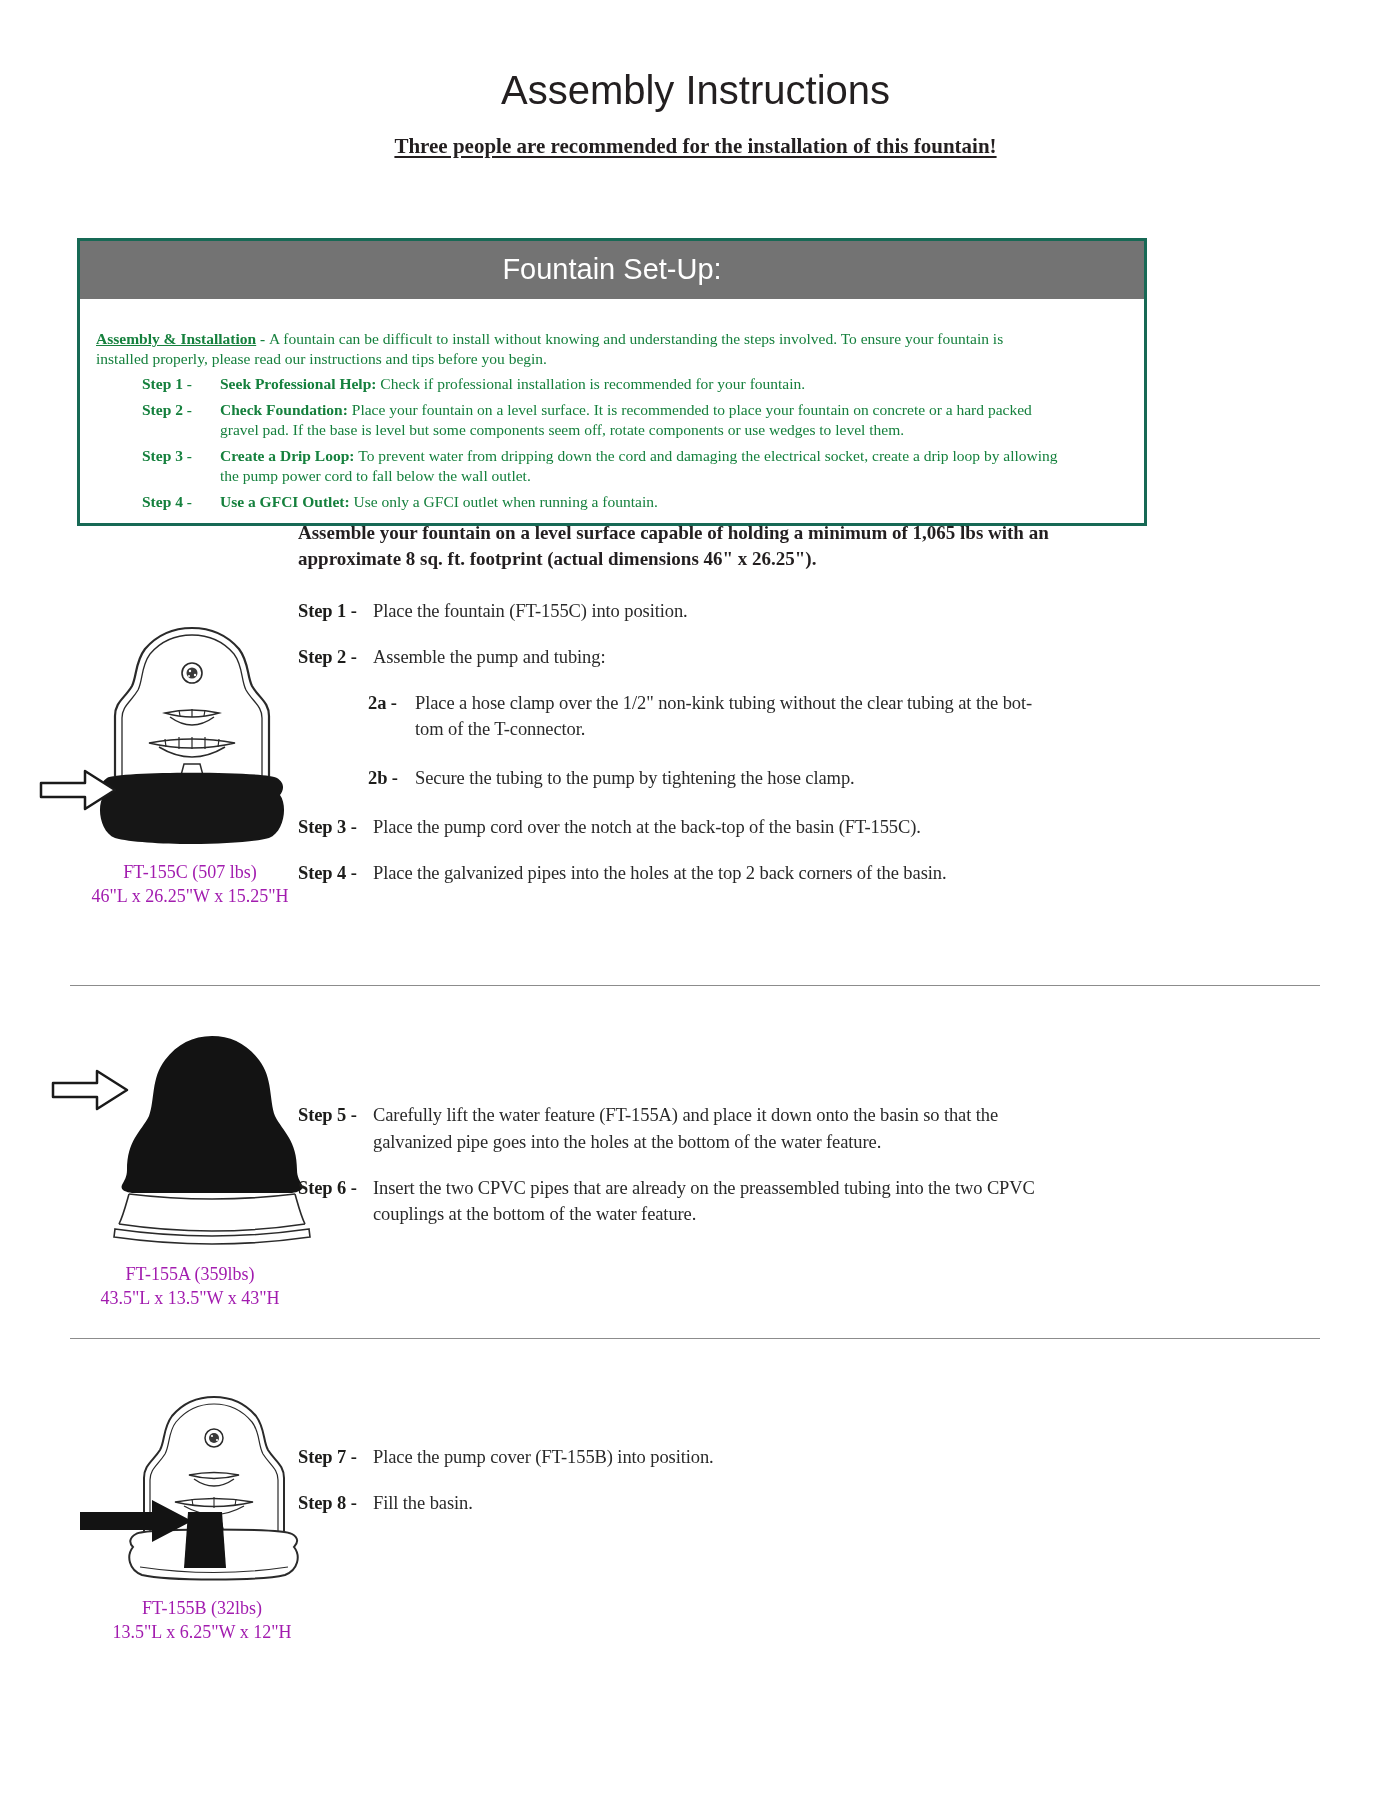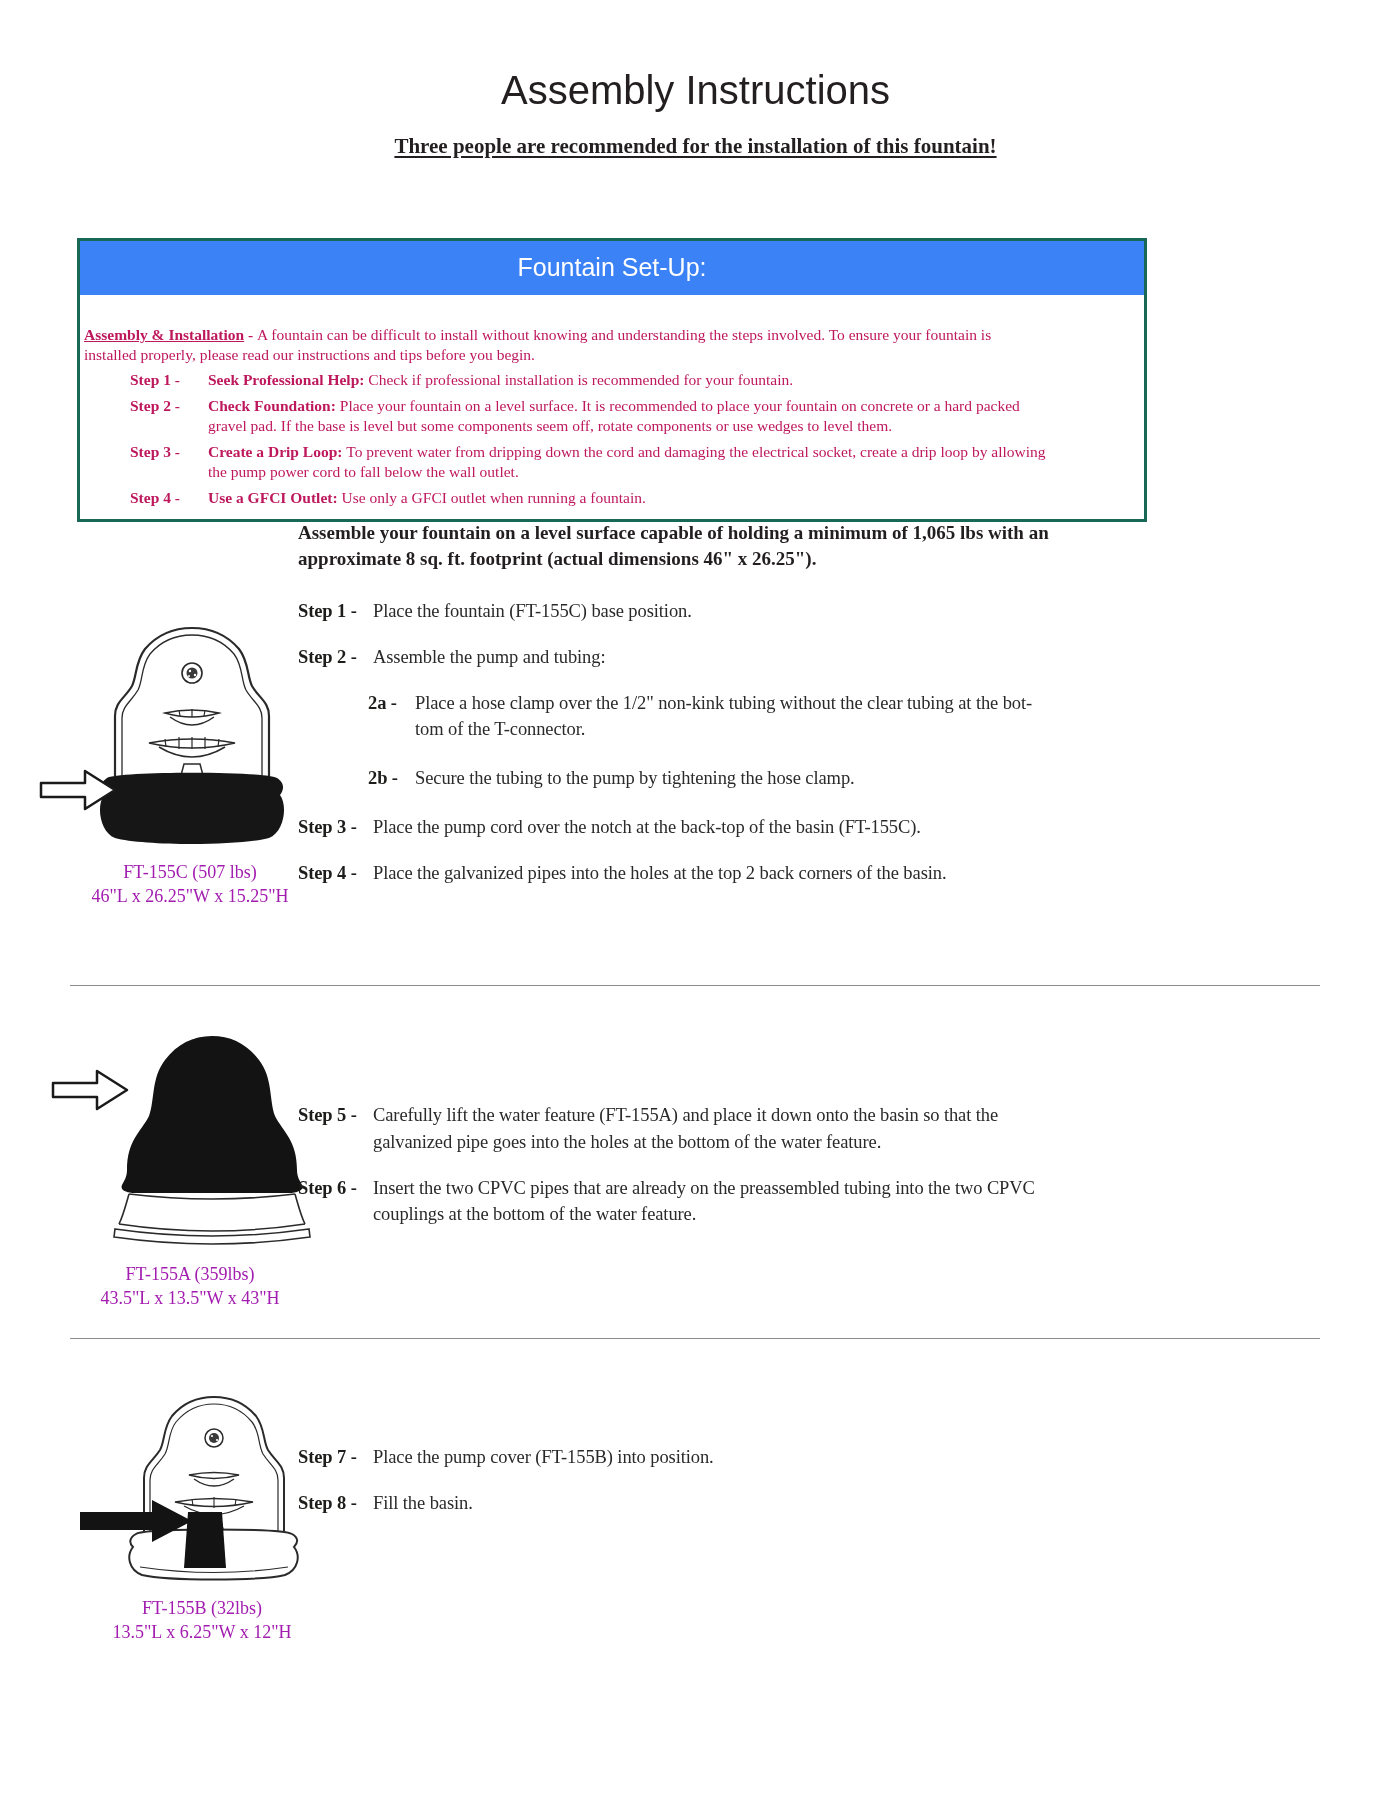--- a/index.html
+++ b/index.html
@@ -24,25 +24,25 @@
     margin-top:22px;font-size:21px;font-weight:bold;color:#231f20;
     text-decoration:underline;text-decoration-thickness:2px;text-underline-offset:3px;
   }
 
   
   .setup-box{
     position:absolute;left:77px;top:238px;width:1070px;
     border:3px solid #176955;box-sizing:border-box;background:#fff;
   }
   .setup-header{
-    background:#3b82f6;color:#ffffff;text-align:center;
+    background:#737373;color:#ffffff;text-align:center;
     font-family:"Liberation Sans","DejaVu Sans",sans-serif;
-    font-size:25px;font-weight:400;padding:12px 0 13px;
-  }
-  .setup-body{padding:10px 16px 12px 4px;font-size:15.5px;line-height:1.28;color:#be185d;}
+    font-size:29px;font-weight:400;padding:12px 0 13px;
+  }
+  .setup-body{padding:10px 16px 12px 16px;font-size:15.5px;line-height:1.28;color:#15803d;}
   .setup-intro .lbl{font-weight:bold;text-decoration:underline;}
   .setup-intro .dash{font-weight:bold;}
   .box-step{display:flex;margin-top:6px;padding-left:46px;}
   .box-step .bs-label{font-weight:bold;flex:none;width:78px;}
   .box-step .bs-title{font-weight:bold;}
 
   
   .asm-intro{
     position:absolute;left:298px;top:520px;width:900px;
     font-size:19px;font-weight:bold;line-height:1.36;color:#231f20;
@@ -131,21 +131,21 @@
   </svg>
   <div class="fig-caption">
     <div>FT-155C (507 lbs)</div>
     <div>46"L x 26.25"W x 15.25"H</div>
   </div>
 </div>
 
 <div class="steps-col steps-col-1">
   <div class="step-row">
     <span class="st-label">Step 1 -</span>
-    <span class="prel">Place the fountain (FT-155C) base position.</span>
+    <span class="prel">Place the fountain (FT-155C) into position.</span>
   </div>
   <div class="step-row">
     <span class="st-label">Step 2 -</span>
     <span class="prel">Assemble the pump and tubing:</span>
   </div>
   <div class="step-row sub">
     <span class="st-label">2a -</span>
     <span class="prel">Place a hose clamp over the 1/2" non-kink tubing without the clear tubing at the bot-
 tom of the T-connector.</span>
   </div>

